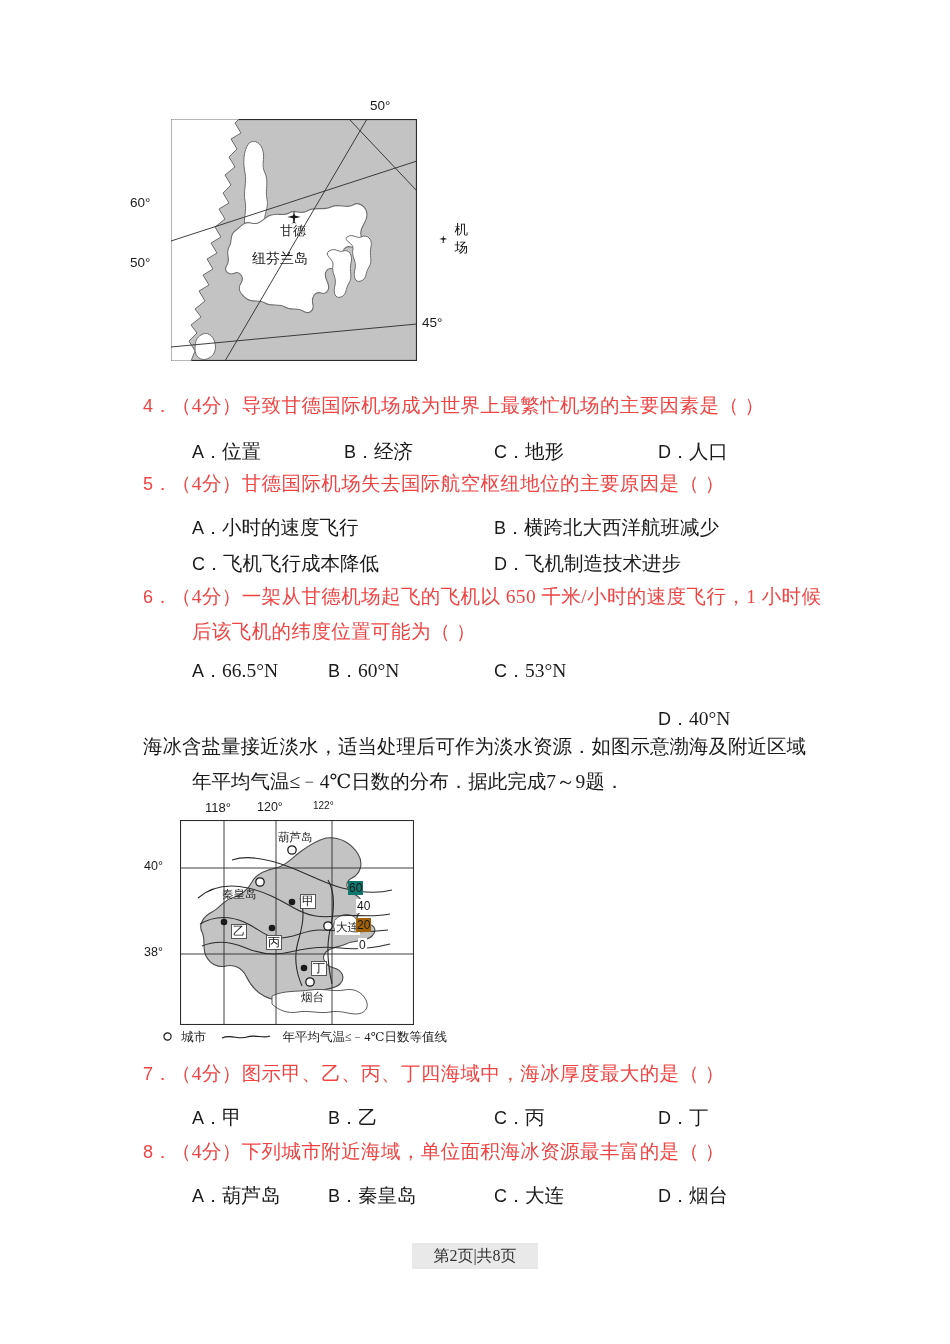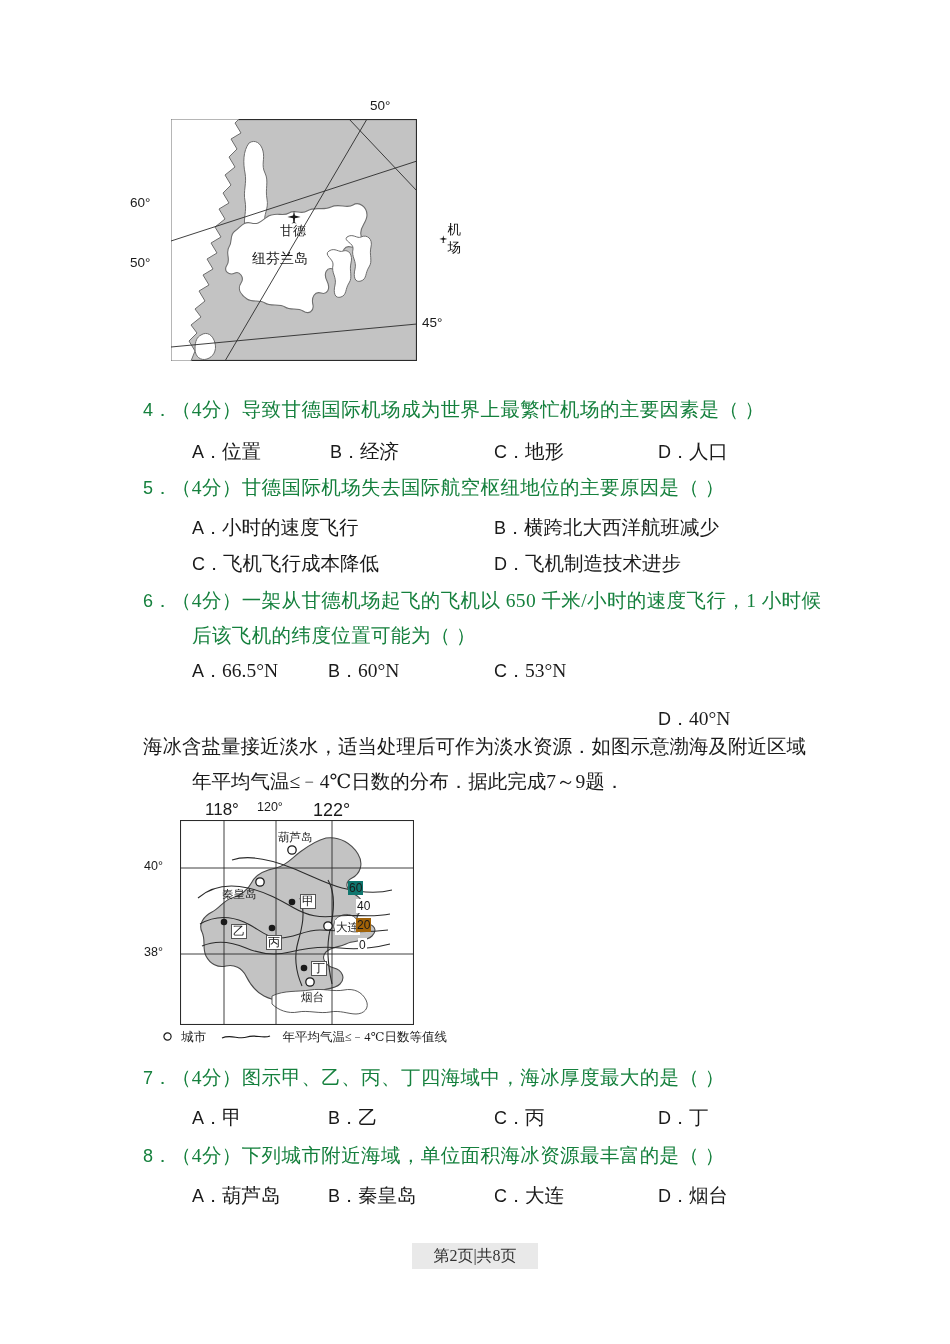--- a/index.html
+++ b/index.html
@@ -19,24 +19,24 @@
     position: absolute;
     left: 0; top: 0;
     width: 950px;
     height: 1344px;
   }
 
   
   .qline {
     position: absolute;
     font-size: 19.5px;
-    line-height: 30px;
+    line-height: 22px;
     letter-spacing: 0.4px;
     white-space: nowrap;
-    color: #15803d;
+    color: #ef4444;
   }
   .qnum {
     font-family: "Liberation Sans", sans-serif;
     font-size: 18px;
   }
   .opt-row {
     position: absolute;
     font-size: 19.5px;
     line-height: 30px;
     white-space: nowrap;
@@ -177,35 +177,35 @@
       </g>
     </svg>
 
     <span class="maplabel" style="left:199px; top:-21px;">50°</span>
     <span class="maplabel" style="left:-41px; top:76px;">60°</span>
     <span class="maplabel" style="left:-41px; top:136px;">50°</span>
     <span class="maplabel" style="left:251px; top:196px;">45°</span>
     <span class="maplabel-cn" style="left:109px; top:103px;">甘德</span>
     <span class="maplabel-cn" style="left:81px; top:131px; font-size:14px;">纽芬兰岛</span>
 
-    <div style="position:absolute; left:268px; top:102px; display:flex; align-items:center; ">
+    <div style="position:absolute; left:268px; top:102px; display:flex; align-items:center; gap:7px;">
       <svg width="13" height="14" viewBox="-7 -7 14 14">
         <path d="M0,-6 L1.0,-1.6 L6.6,0 L1.0,1.2 L0.7,5.2 L2.6,6.4 L0,6.0
                  L-2.6,6.4 L-0.7,5.2 L-1.0,1.2 L-6.6,0 L-1.0,-1.6 Z" fill="#1a1a1a"></path>
       </svg>
       <span style="font-size:13.5px;">机场</span>
     </div>
   </div>
 
   <div class="qline" style="left:143px; top:395px;">
     <span class="qnum">4</span><span class="qnum">．</span><span>（4分）</span><span>导致甘德国际机场成为世界上最繁忙机场的主要因素是（      ）</span>
   </div>
   <div class="opt-row" style="left:0; top:437px; width:950px;">
     <span class="opt" style="left:192px;"><span class="lab">A．</span><span>位置</span></span>
-    <span class="opt" style="left:330px;text-align:center;"><span class="lab">B．</span><span>经济</span></span>
+    <span class="opt" style="left:344px;text-align:center;"><span class="lab">B．</span><span>经济</span></span>
     <span class="opt" style="left:494px;"><span class="lab">C．</span><span>地形</span></span>
     <span class="opt" style="left:658px;"><span class="lab">D．</span><span>人口</span></span>
   </div>
 
   <div class="qline" style="left:143px; top:473px;">
     <span class="qnum">5</span><span class="qnum">．</span><span>（4分）</span><span>甘德国际机场失去国际航空枢纽地位的主要原因是（      ）</span>
   </div>
   <div class="opt-row" style="left:0; top:513px; width:950px;">
     <span class="opt" style="left:192px;"><span class="lab">A．</span><span>小时的速度飞行</span></span>
     <span class="opt" style="left:494px;"><span class="lab">B．</span><span>横跨北大西洋航班减少</span></span>
@@ -281,23 +281,23 @@
       <circle cx="80" cy="62" r="4.2" fill="#ffffff" stroke="#1a1a1a" stroke-width="1.3"></circle>
       <circle cx="148" cy="106" r="4.2" fill="#ffffff" stroke="#1a1a1a" stroke-width="1.3"></circle>
       <circle cx="130" cy="162" r="4.2" fill="#ffffff" stroke="#1a1a1a" stroke-width="1.3"></circle>
 
       <circle cx="112" cy="82" r="3.3" fill="#1a1a1a"></circle>
       <circle cx="44" cy="102" r="3.3" fill="#1a1a1a"></circle>
       <circle cx="92" cy="108" r="3.3" fill="#1a1a1a"></circle>
       <circle cx="124" cy="148" r="3.3" fill="#1a1a1a"></circle>
     </svg>
 
-    <span class="maplabel" style="left:25px; top:-20px; font-size:17px;">118°</span>
+    <span class="maplabel" style="left:25px; top:-20px; font-size:13px;">118°</span>
     <span class="maplabel" style="left:77px; top:-20px; font-size:12.5px;">120°</span>
-    <span class="maplabel" style="left:133px; top:-20px; font-size:18px;">122°</span>
+    <span class="maplabel" style="left:133px; top:-20px; font-size:10px;">122°</span>
 
     <span class="maplabel" style="left:-36px; top:39px; font-size:12.5px;">40°</span>
     <span class="maplabel" style="left:-36px; top:125px; font-size:12.5px;">38°</span>
 
     <span class="maplabel-cn" style="left:98px; top:10px; font-size:11.5px;">葫芦岛</span>
     <span class="maplabel-cn" style="left:42px; top:67px; font-size:11.5px;">秦皇岛</span>
     <span class="maplabel-cn" style="left:155px; top:100px; font-size:11.5px; background:#ffffff; padding:0 1px;">大连</span>
     <span class="maplabel-cn" style="left:121px; top:170px; font-size:11.5px;">烟台</span>
 
     <span class="maplabel-cn" style="left:120px; top:74px; font-size:12px; border:1px solid #555; background:#fff; padding:0 1px; line-height:13px;">甲</span>

